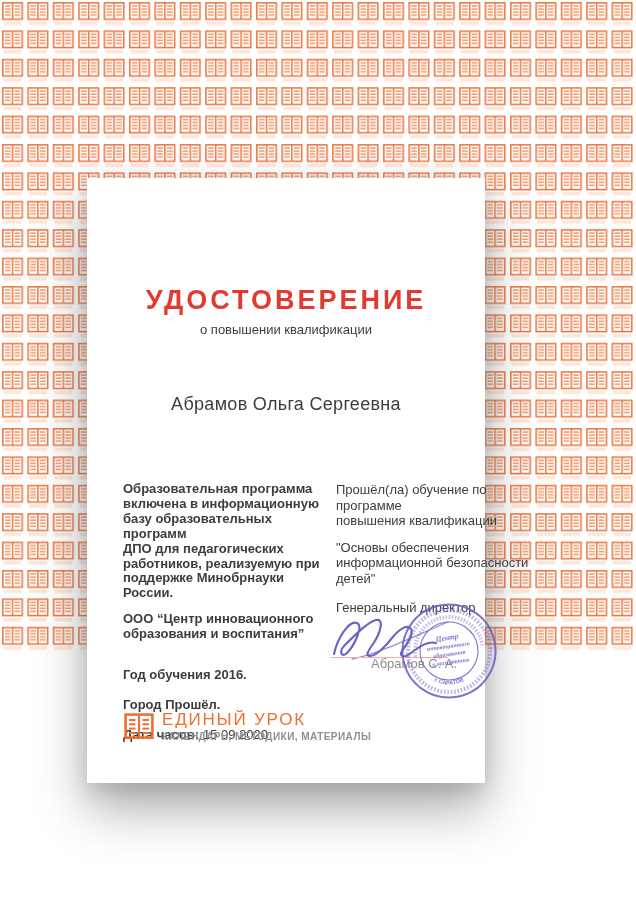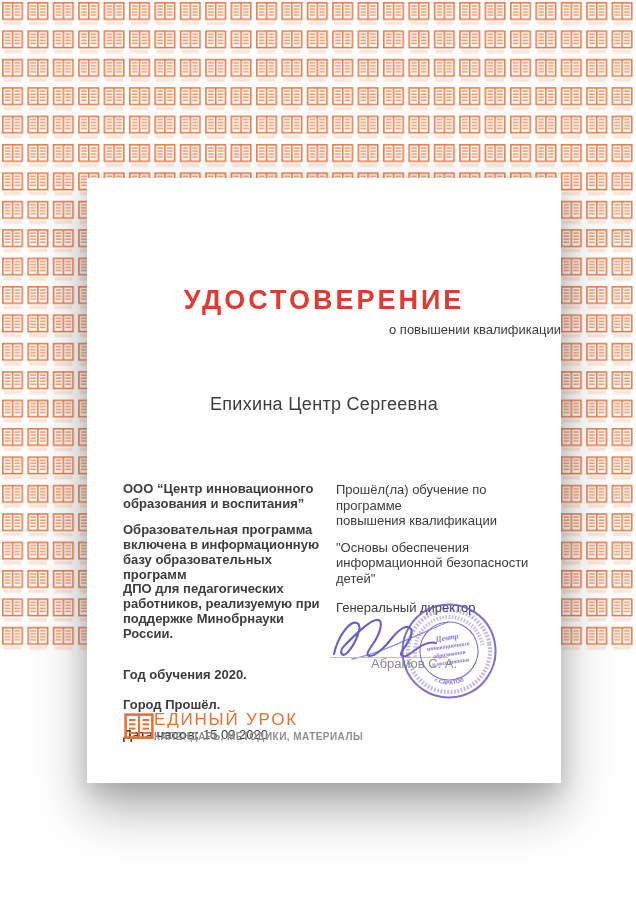--- a/index.html
+++ b/index.html
@@ -5,47 +5,47 @@
   html,body{margin:0;padding:0;}
   body{
     width:636px;height:900px;position:relative;overflow:hidden;
     background:#ffffff;
     font-family:"Liberation Sans","DejaVu Sans",sans-serif;
     -webkit-font-smoothing:antialiased;
   }
   .stage{position:absolute;inset:0;}
   .bg-pattern{position:absolute;left:0;top:0;}
   .card{
-    position:absolute;left:87px;top:178px;width:474px;height:605px;
+    position:absolute;left:87px;top:178px;width:398px;height:605px;
     background:#ffffff;
     box-shadow:0 26px 48px rgba(75,75,75,.45),0 8px 18px rgba(110,110,110,.22);
   }
   .cert-title{
     position:absolute;top:107px;left:0;right:0;text-align:center;
     font-size:27px;font-weight:bold;letter-spacing:3px;color:#e23a30;margin:0;
   }
   .cert-subtitle{
-    position:absolute;top:144px;left:0;right:0;text-align:right;
+    position:absolute;top:144px;left:0;right:0;text-align:center;
     font-size:13px;color:#3d3d3d;
   }
   .recipient{
     position:absolute;top:216px;left:0;right:0;text-align:center;
     font-size:18px;color:#3d3d3d;letter-spacing:.3px;
   }
   .col{position:absolute;top:304px;font-size:13px;color:#3d3d3d;}
   .col p{margin:0 0 11px;white-space:pre-line;}
   .col-left{left:36px;width:202px;font-weight:bold;line-height:14.9px;}
   .col-right{left:249px;width:205px;line-height:15.5px;}
   .col-right .role{margin-top:14px;}
   .p-dates .reg{font-weight:normal;margin-left:4px;}
   .sig-svg{position:absolute;left:243px;top:436px;}
   .sig-line{position:absolute;left:243px;top:479px;width:118px;height:1px;background:#f1b0a2;}
   .signer-name{position:absolute;left:284px;top:478px;font-size:13px;color:#8c8c8c;}
   .stamp-svg{position:absolute;left:312px;top:423px;opacity:.88;}
-  .logo{position:absolute;left:37px;top:532px;display:flex;align-items:center;}
+  .logo{position:absolute;left:37px;top:532px;display:flex;align-items:center;gap:8px;}
   .logo-text{display:flex;flex-direction:column;}
   .logo-title{font-size:17px;letter-spacing:1.8px;color:#ee7031;line-height:19px;}
   .logo-sub{font-size:10px;font-weight:bold;letter-spacing:.45px;color:#8f8f8f;margin-top:2px;}
 </style>
 </head>
 <body>
 
 <div class="stage">
 
   <svg class="bg-pattern" width="636" height="652" viewBox="0 0 636 652" aria-hidden="true">
@@ -67,33 +67,33 @@
       </pattern>
     </defs>
     <rect width="636" height="652" fill="url(#bookTile)"></rect>
   </svg>
 
   <div class="card">
 
     <h1 class="cert-title">УДОСТОВЕРЕНИЕ</h1>
     <div class="cert-subtitle">о повышении квалификации</div>
 
-    <div class="recipient">Епихина Центр Сергеевна</div>
+    <div class="recipient">Абрамов Ольга Сергеевна</div>
 
     <div class="col col-left">
-      <p>ООО “Центр инновационного
-образования и воспитания”</p>
       <p>Образовательная программа
 включена в информационную
 базу образовательных программ
 ДПО для педагогических
 работников, реализуемую при
 поддержке Минобрнауки России.</p>
+      <p>ООО “Центр инновационного
+образования и воспитания”</p>
       <p class="p-dates">
-        <span>Год обучения 2020.</span><br>
+        <span>Год обучения 2016.</span><br>
         <span>Город Прошёл.</span><br>
         <span>Дата часов:</span><span class="reg">15 09 2020</span>
       </p>
     </div>
 
     <div class="col col-right">
       <p>Прошёл(ла) обучение по программе
 повышения квалификации</p>
       <p>"Основы обеспечения
 информационной безопасности

